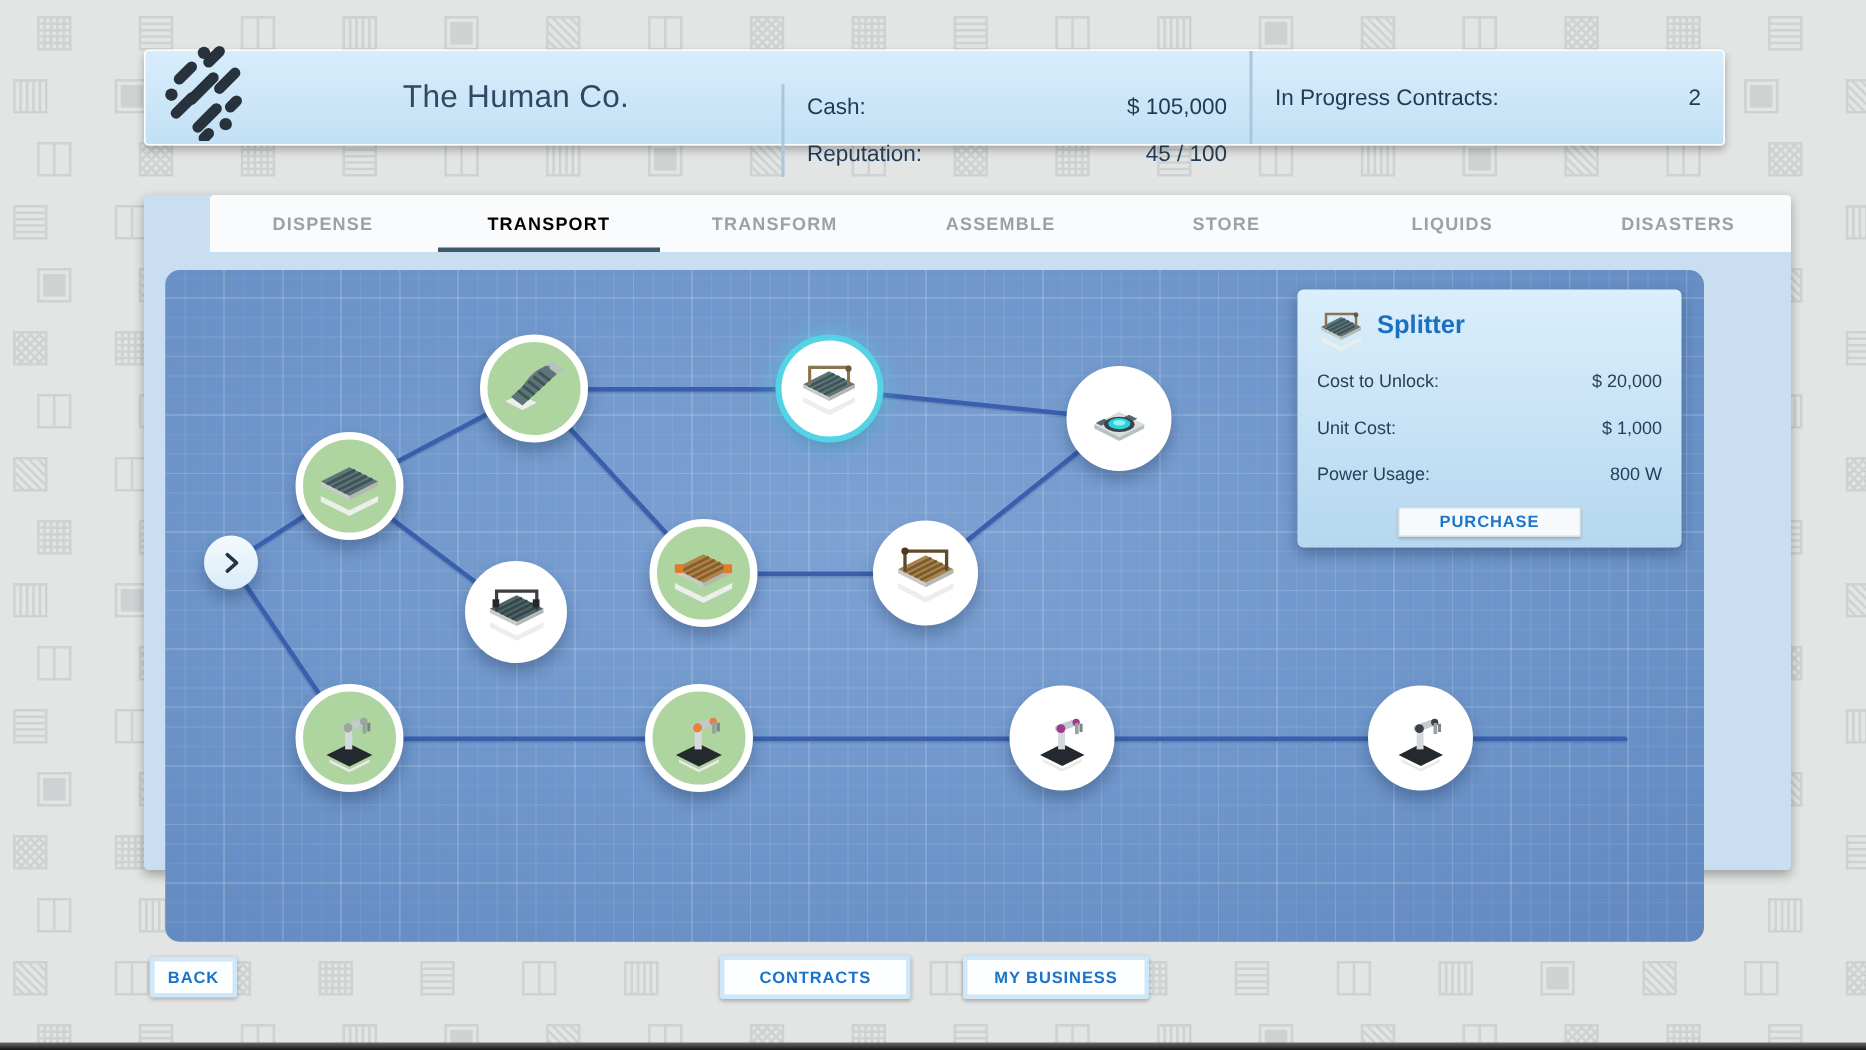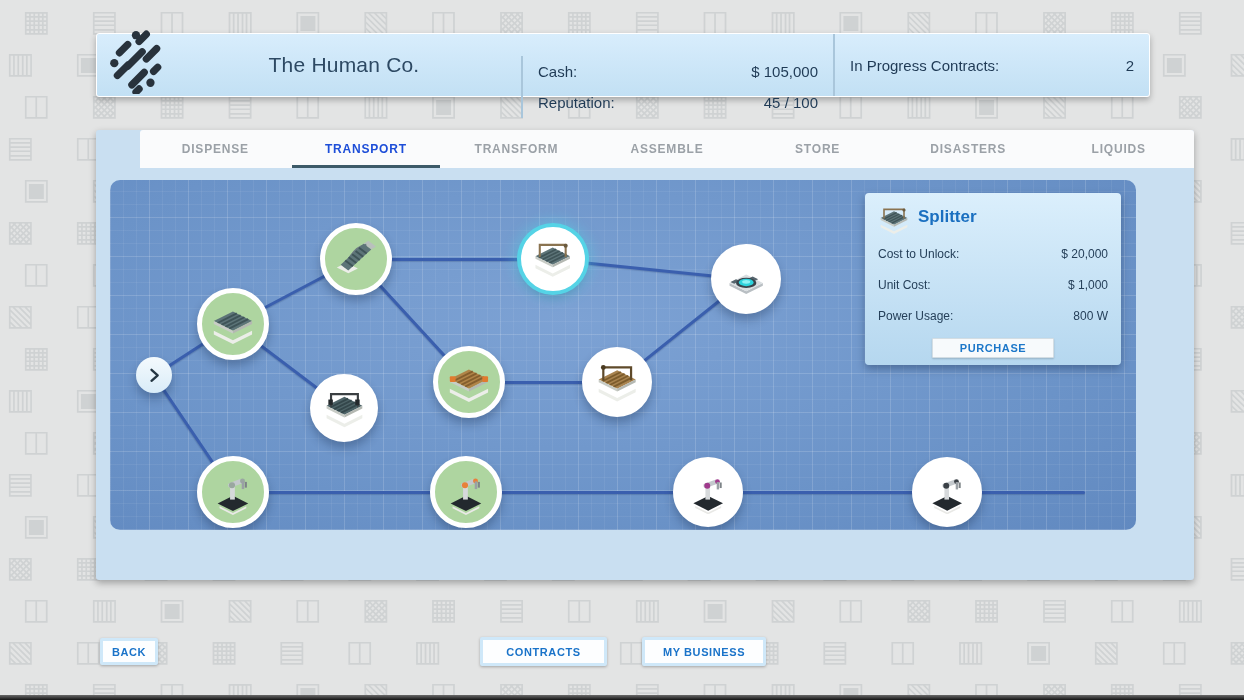--- a/index.html
+++ b/index.html
@@ -28,25 +28,25 @@
   .hsec-stats.right{flex:1;}
   .stat-row{flex:1;display:flex;align-items:center;justify-content:space-between;
             padding:0 15px;font-size:15px;color:#1f3a55;}
 
   
   .card{position:absolute;left:96px;top:130px;width:1054px;height:450px;
         background:#c9dff1;border-radius:3px;box-shadow:0 3px 7px rgba(0,0,0,0.30);padding-left:44px;}
   .tabs{height:38px;background:#fafbfc;border-radius:3px 3px 0 0;display:flex;}
   .tab{flex:1;display:flex;align-items:center;justify-content:center;font-size:12px;
        letter-spacing:.8px;color:#9ba1a7;cursor:pointer;position:relative;font-weight:600;}
-  .tab.active{color:#1d4ed8;}
+  .tab.active{color:#000000;}
   .tab.active::after{content:"";position:absolute;left:1px;right:1px;bottom:0;height:3px;
        background:#3c5a68;}
 
-  .canvas{position:absolute;left:14px;top:50px;width:1026px;height:350px;border-radius:10px;
+  .canvas{position:absolute;left:14px;top:50px;width:1026px;height:448px;border-radius:10px;
         overflow:hidden;
         background:
           repeating-linear-gradient(90deg, rgba(255,255,255,.10) 0 1px, transparent 1px 39px),
           repeating-linear-gradient(0deg,  rgba(255,255,255,.10) 0 1px, transparent 1px 39px),
           repeating-linear-gradient(90deg, rgba(255,255,255,.06) 0 1px, transparent 1px 13px),
           repeating-linear-gradient(0deg,  rgba(255,255,255,.06) 0 1px, transparent 1px 13px),
           radial-gradient(ellipse at 45% 40%, #7da2d4 0%, #6b93c8 65%, #6189c0 100%);}
 
   .edge{position:absolute;height:3px;background:#3a5fae;transform-origin:0 50%;
         border-radius:2px;box-shadow:0 1px 1px rgba(10,30,70,.18);}
@@ -148,22 +148,22 @@
       </div>
   </header>
 
   <main class="card">
     <nav class="tabs" id="tabs">
         <div class="tab">DISPENSE</div>
         <div class="tab active">TRANSPORT</div>
         <div class="tab">TRANSFORM</div>
         <div class="tab">ASSEMBLE</div>
         <div class="tab">STORE</div>
+        <div class="tab">LIQUIDS</div>
         <div class="tab">DISASTERS</div>
-        <div class="tab">LIQUIDS</div>
       </nav>
     <div class="canvas" id="canvas">
 
     <div class="edge" style="left: 44px; top: 193.5px; width: 94.0319px; transform: rotate(-32.8451deg); background: rgb(58, 95, 174);"></div>
         <div class="edge" style="left: 44px; top: 193.5px; width: 141.174px; transform: rotate(55.9722deg); background: rgb(58, 95, 174);"></div>
         <div class="edge" style="left: 123px; top: 142.5px; width: 139.119px; transform: rotate(-27.8544deg); background: rgb(58, 95, 174);"></div>
         <div class="edge" style="left: 123px; top: 142.5px; width: 139.201px; transform: rotate(37.1169deg); background: rgb(58, 95, 174);"></div>
         <div class="edge" style="left: 246px; top: 77.5px; width: 197px; transform: rotate(0deg); background: rgb(58, 95, 174);"></div>
         <div class="edge" style="left: 246px; top: 77.5px; width: 167.027px; transform: rotate(47.4263deg); background: rgb(58, 95, 174);"></div>
         <div class="edge" style="left: 359px; top: 200.5px; width: 148px; transform: rotate(0deg); background: rgb(58, 95, 174);"></div>

